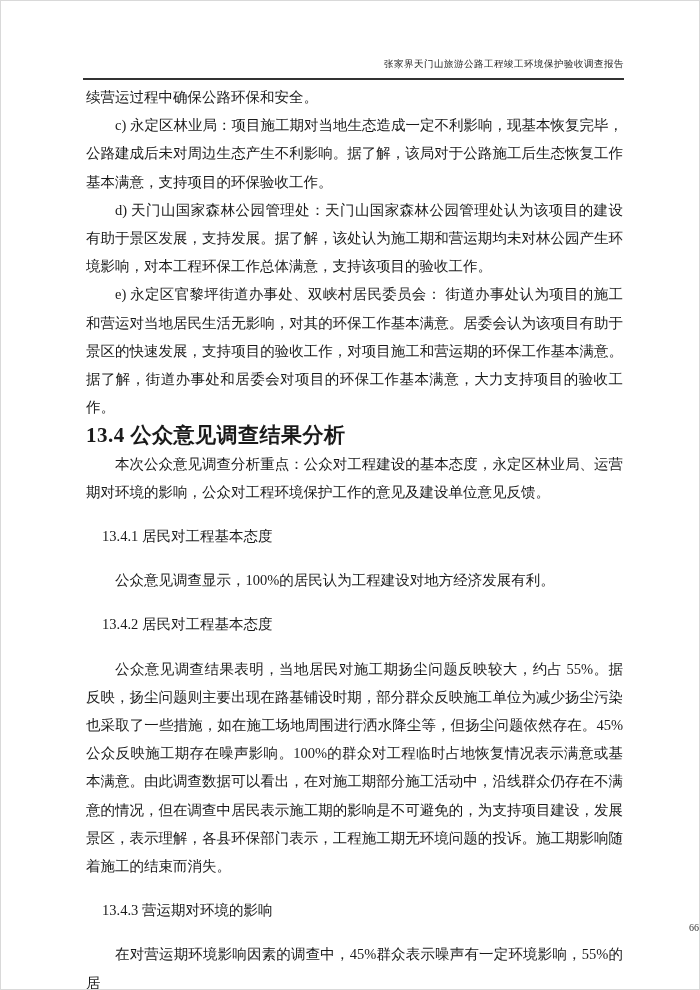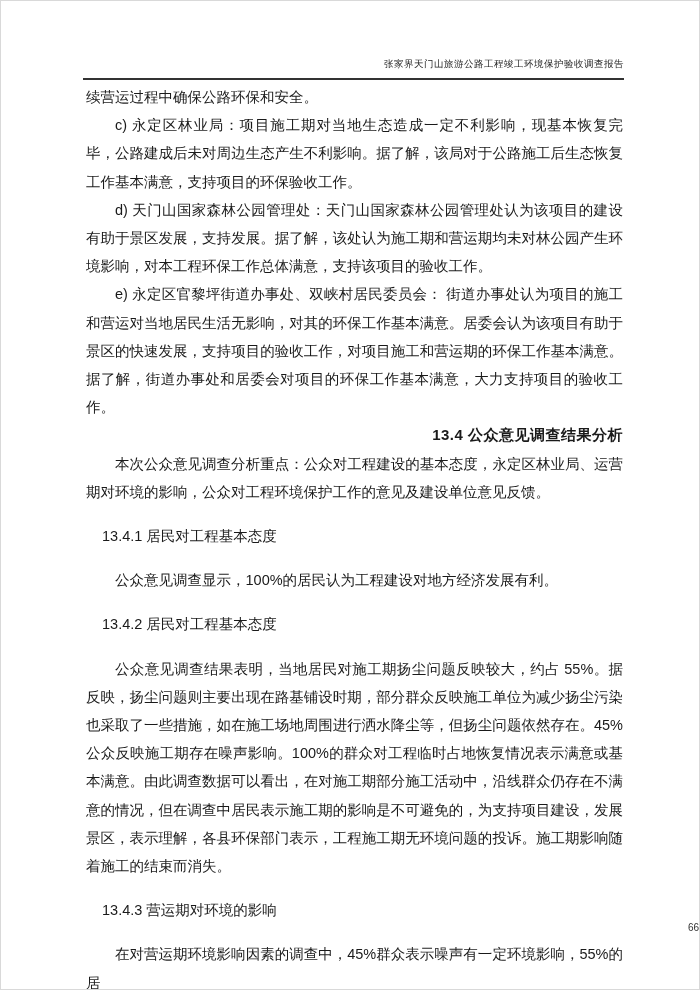--- a/index.html
+++ b/index.html
@@ -1,21 +1,21 @@
 <!DOCTYPE html>
 <html><head>
 <meta charset="utf-8">
 <style>
   html, body { margin: 0; padding: 0; background: #ffffff; }
   .page {
     position: relative;
     width: 700px;
     height: 990px;
     background: #ffffff;
-    font-family: Liberation Sans, sans-serif;
+    font-family: Liberation Serif, serif;
     color: #1a1a1a;
     overflow: hidden;
     box-sizing: border-box;
     border: 1px solid #d9d9d9;
   }
   .running-header {
     position: absolute;
     top: 57px;
     left: 82px;
     width: 541px;
@@ -33,24 +33,24 @@
     width: 537px;
     font-size: 14.5px;
     line-height: 28.2px;
     text-align: justify;
     text-justify: inter-character;
   }
   .content p { margin: 0; text-indent: 2em; }
   .content p.no-indent { text-indent: 0; }
   .sec-heading {
     margin: 0;
-    font-size: 15px;
+    font-size: 21px;
     font-weight: bold;
     line-height: 28.2px;
-    text-align: right;
+    text-align: left;
     letter-spacing: 0.5px;
   }
   .subsec-heading {
     margin: 16px;
     font-size: 14.5px;
     font-weight: normal;
     line-height: 28.2px;
     text-align: left;
   }
   .footer {

